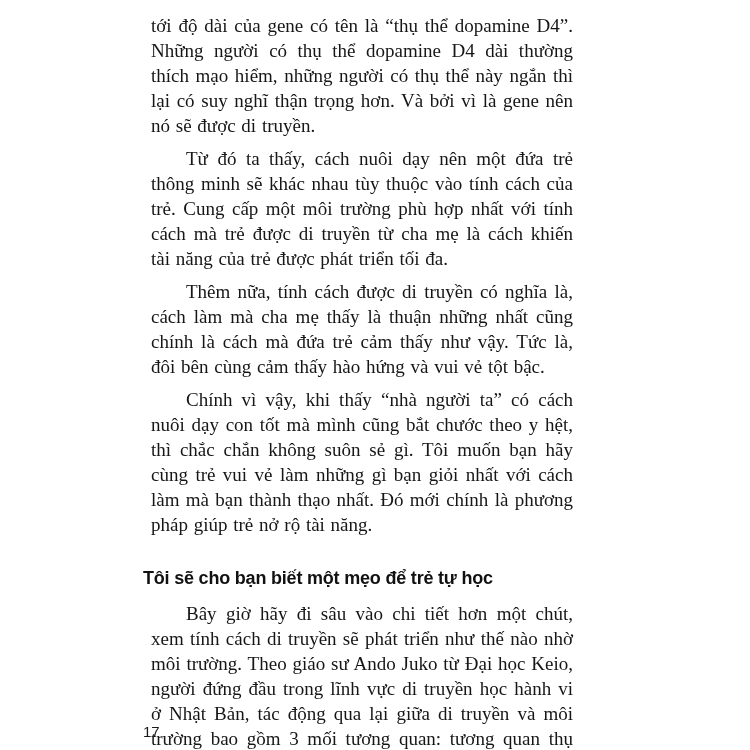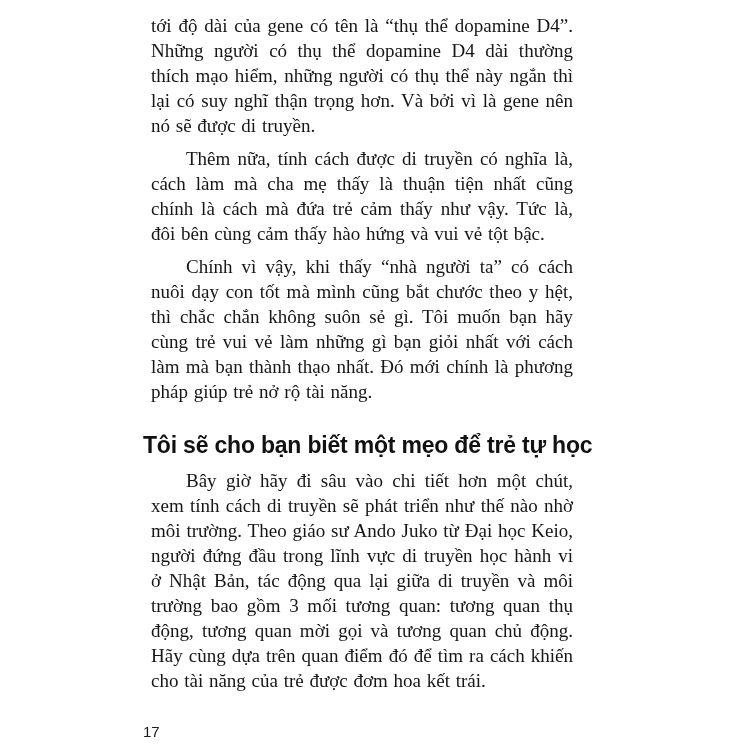--- a/index.html
+++ b/index.html
@@ -34,21 +34,21 @@
   .para + .para {
     margin-top: 7px;
   }
   .para.no-indent {
     text-indent: 0;
   }
   .section-heading {
     margin: 27px 0 9px 0;
     font-family: "Liberation Sans", sans-serif;
     font-weight: bold;
-    font-size: 23px;
+    font-size: 18px;
     line-height: 28px;
     color: #111111;
     text-align: left;
     text-indent: 0;
     white-space: nowrap;
     letter-spacing: -0.2px;
   }
   .page-number {
     position: absolute;
     left: 143px;
@@ -59,19 +59,20 @@
     font-weight: 500;
     color: #1a1a1a;
   }
 </style>
 </head>
 <body>
 
 <div class="book-page">
   <div class="text-block">
     <p class="para no-indent">tới độ dài của gene có tên là “thụ thể dopamine D4”. Những người có thụ thể dopamine D4 dài thường thích mạo hiểm, những người có thụ thể này ngắn thì lại có suy nghĩ thận trọng hơn. Và bởi vì là gene nên nó sẽ được di truyền.</p>
-    <p class="para">Thêm nữa, tính cách được di truyền có nghĩa là, cách làm mà cha mẹ thấy là thuận tiện nhất cũng chính là cách mà đứa trẻ cảm thấy như vậy. Tức là, đôi bên cùng cảm thấy hào hứng và vui vẻ tột bậc.</p>
+    <p class="para">Từ đó ta thấy, cách nuôi dạy nên một đứa trẻ thông minh sẽ khác nhau tùy thuộc vào tính cách của trẻ. Cung cấp một môi trường phù hợp nhất với tính cách mà trẻ được di truyền từ cha mẹ là cách khiến tài năng của trẻ được phát triển tối đa.</p>
+    <p class="para">Thêm nữa, tính cách được di truyền có nghĩa là, cách làm mà cha mẹ thấy là thuận những nhất cũng chính là cách mà đứa trẻ cảm thấy như vậy. Tức là, đôi bên cùng cảm thấy hào hứng và vui vẻ tột bậc.</p>
     <p class="para">Chính vì vậy, khi thấy “nhà người ta” có cách nuôi dạy con tốt mà mình cũng bắt chước theo y hệt, thì chắc chắn không suôn sẻ gì. Tôi muốn bạn hãy cùng trẻ vui vẻ làm những gì bạn giỏi nhất với cách làm mà bạn thành thạo nhất. Đó mới chính là phương pháp giúp trẻ nở rộ tài năng.</p>
     <h2 class="section-heading">Tôi sẽ cho bạn biết một mẹo để trẻ tự học</h2>
     <p class="para">Bây giờ hãy đi sâu vào chi tiết hơn một chút, xem tính cách di truyền sẽ phát triển như thế nào nhờ môi trường. Theo giáo sư Ando Juko từ Đại học Keio, người đứng đầu trong lĩnh vực di truyền học hành vi ở Nhật Bản, tác động qua lại giữa di truyền và môi trường bao gồm 3 mối tương quan: tương quan thụ động, tương quan mời gọi và tương quan chủ động. Hãy cùng dựa trên quan điểm đó để tìm ra cách khiến cho tài năng của trẻ được đơm hoa kết trái.</p>
   </div>
   <div class="page-number">17</div>
 </div>
 
 </body></html>

